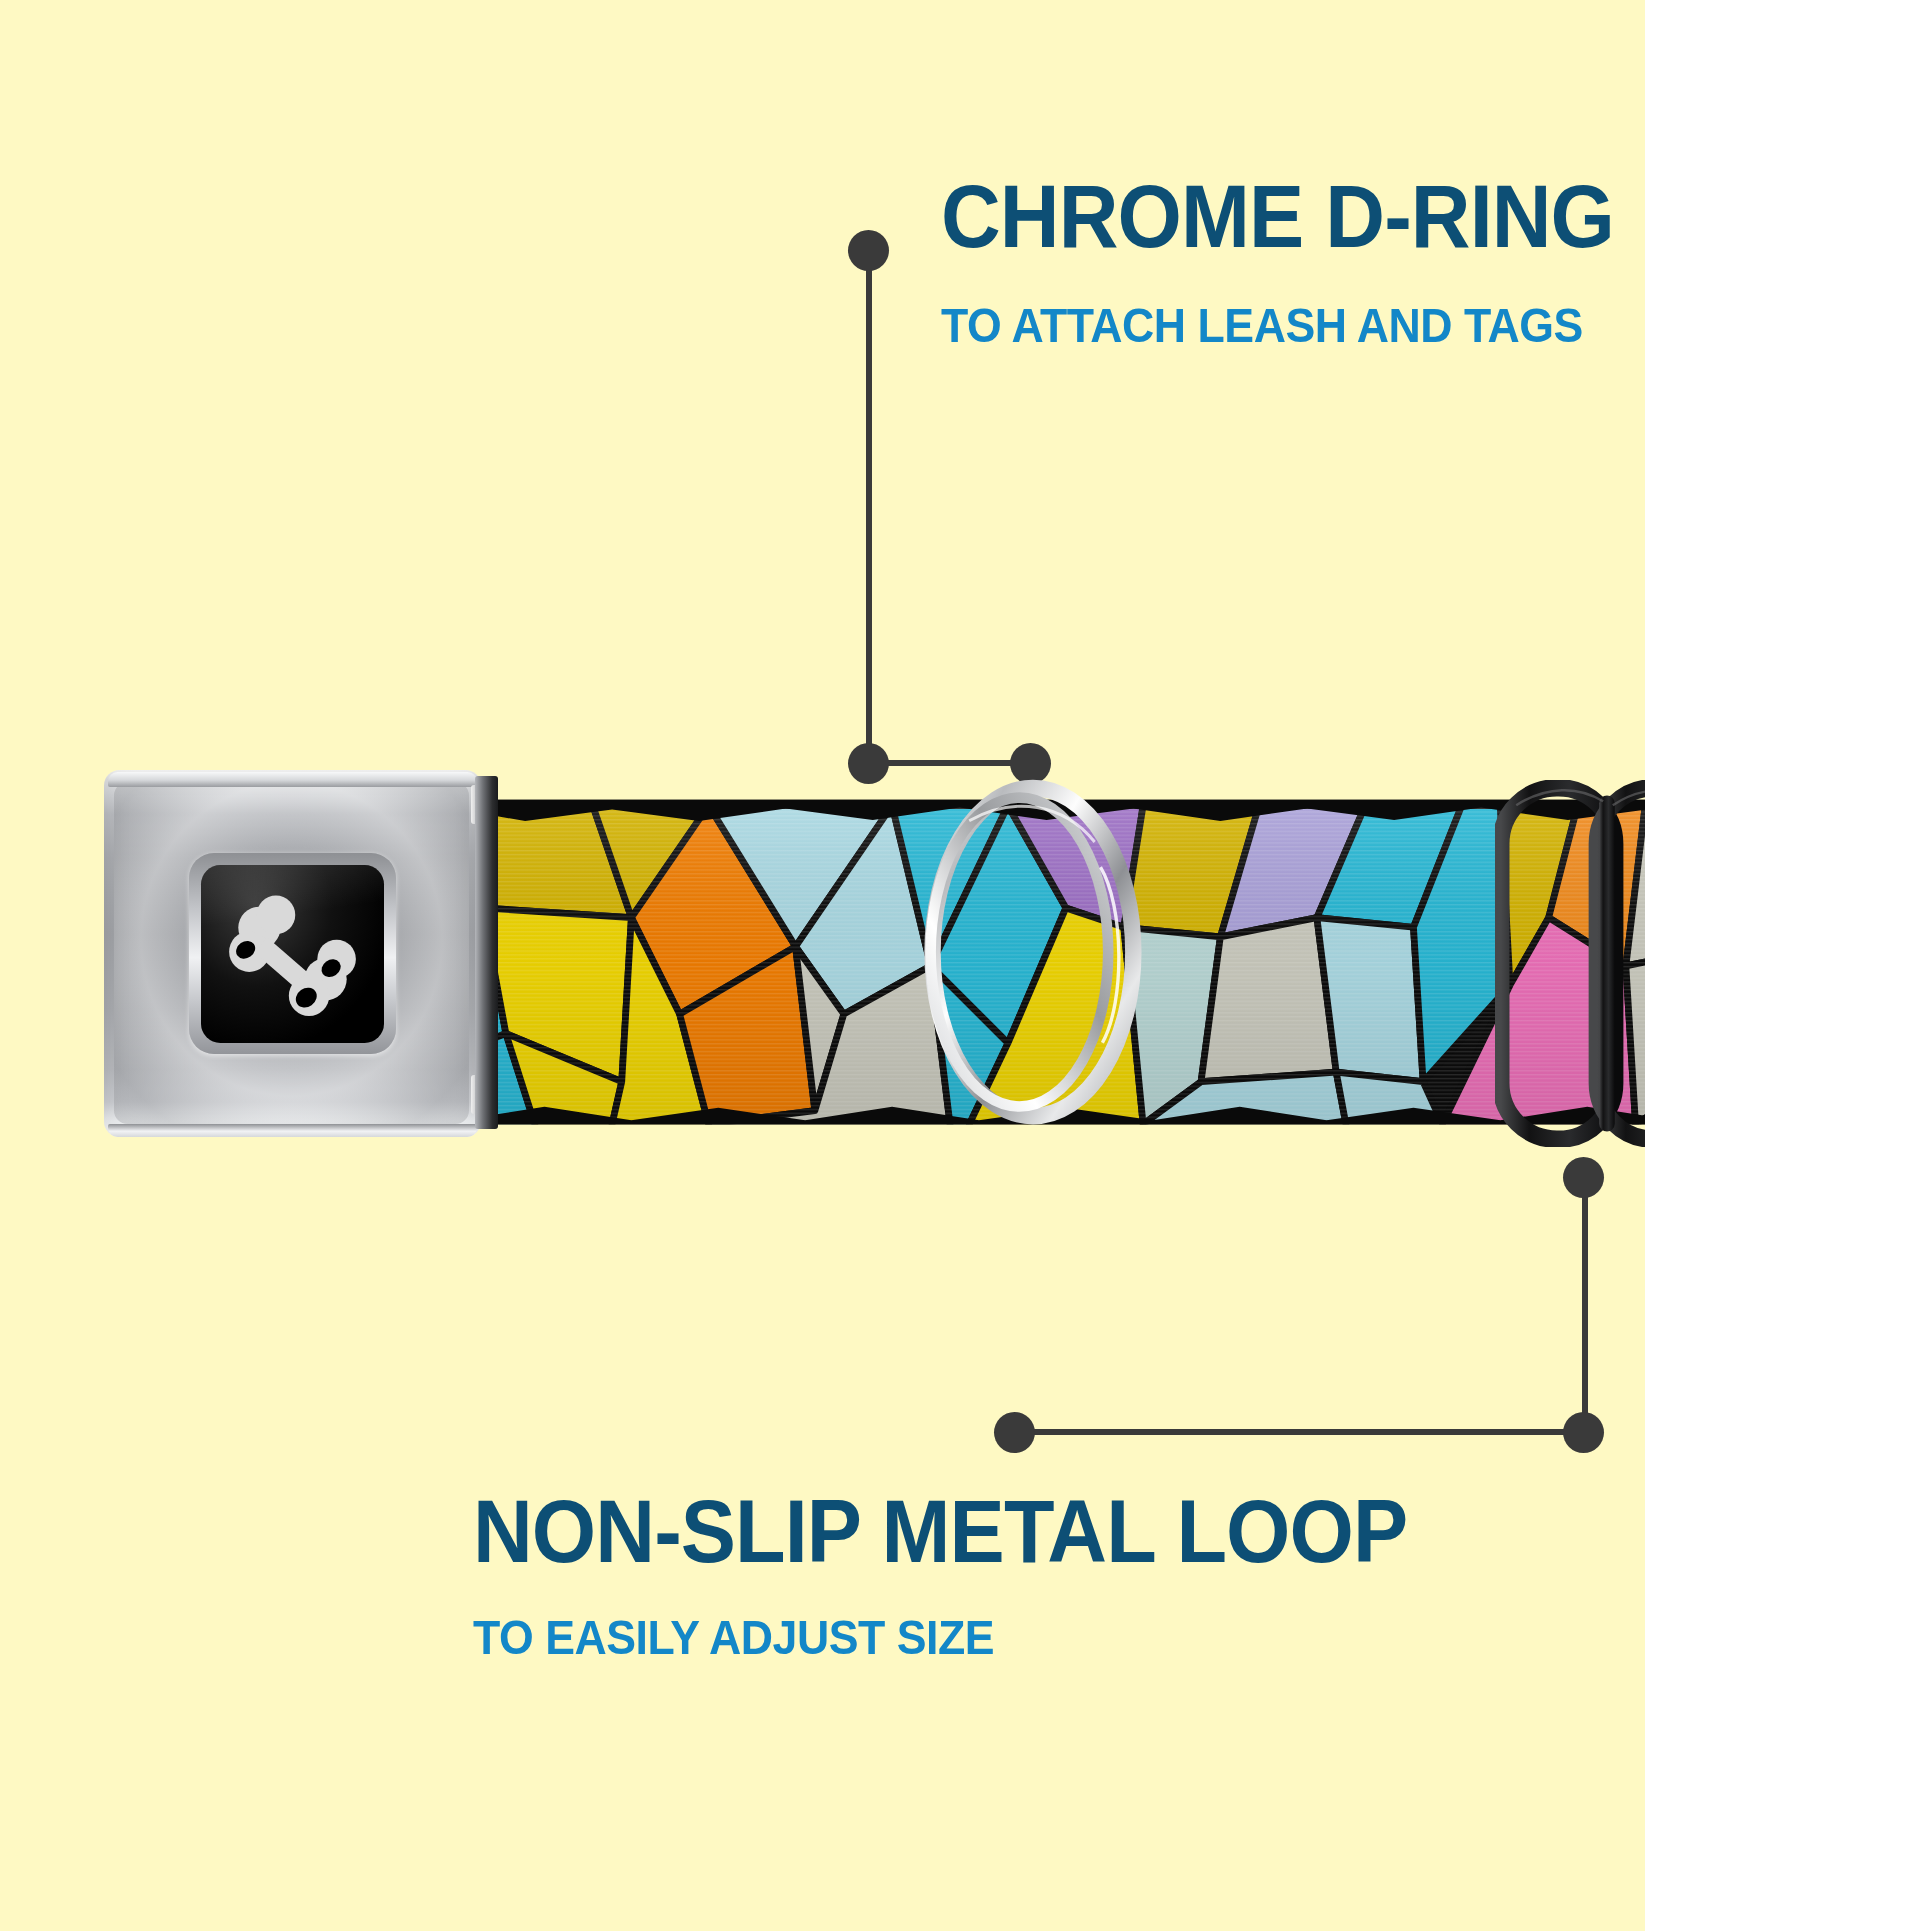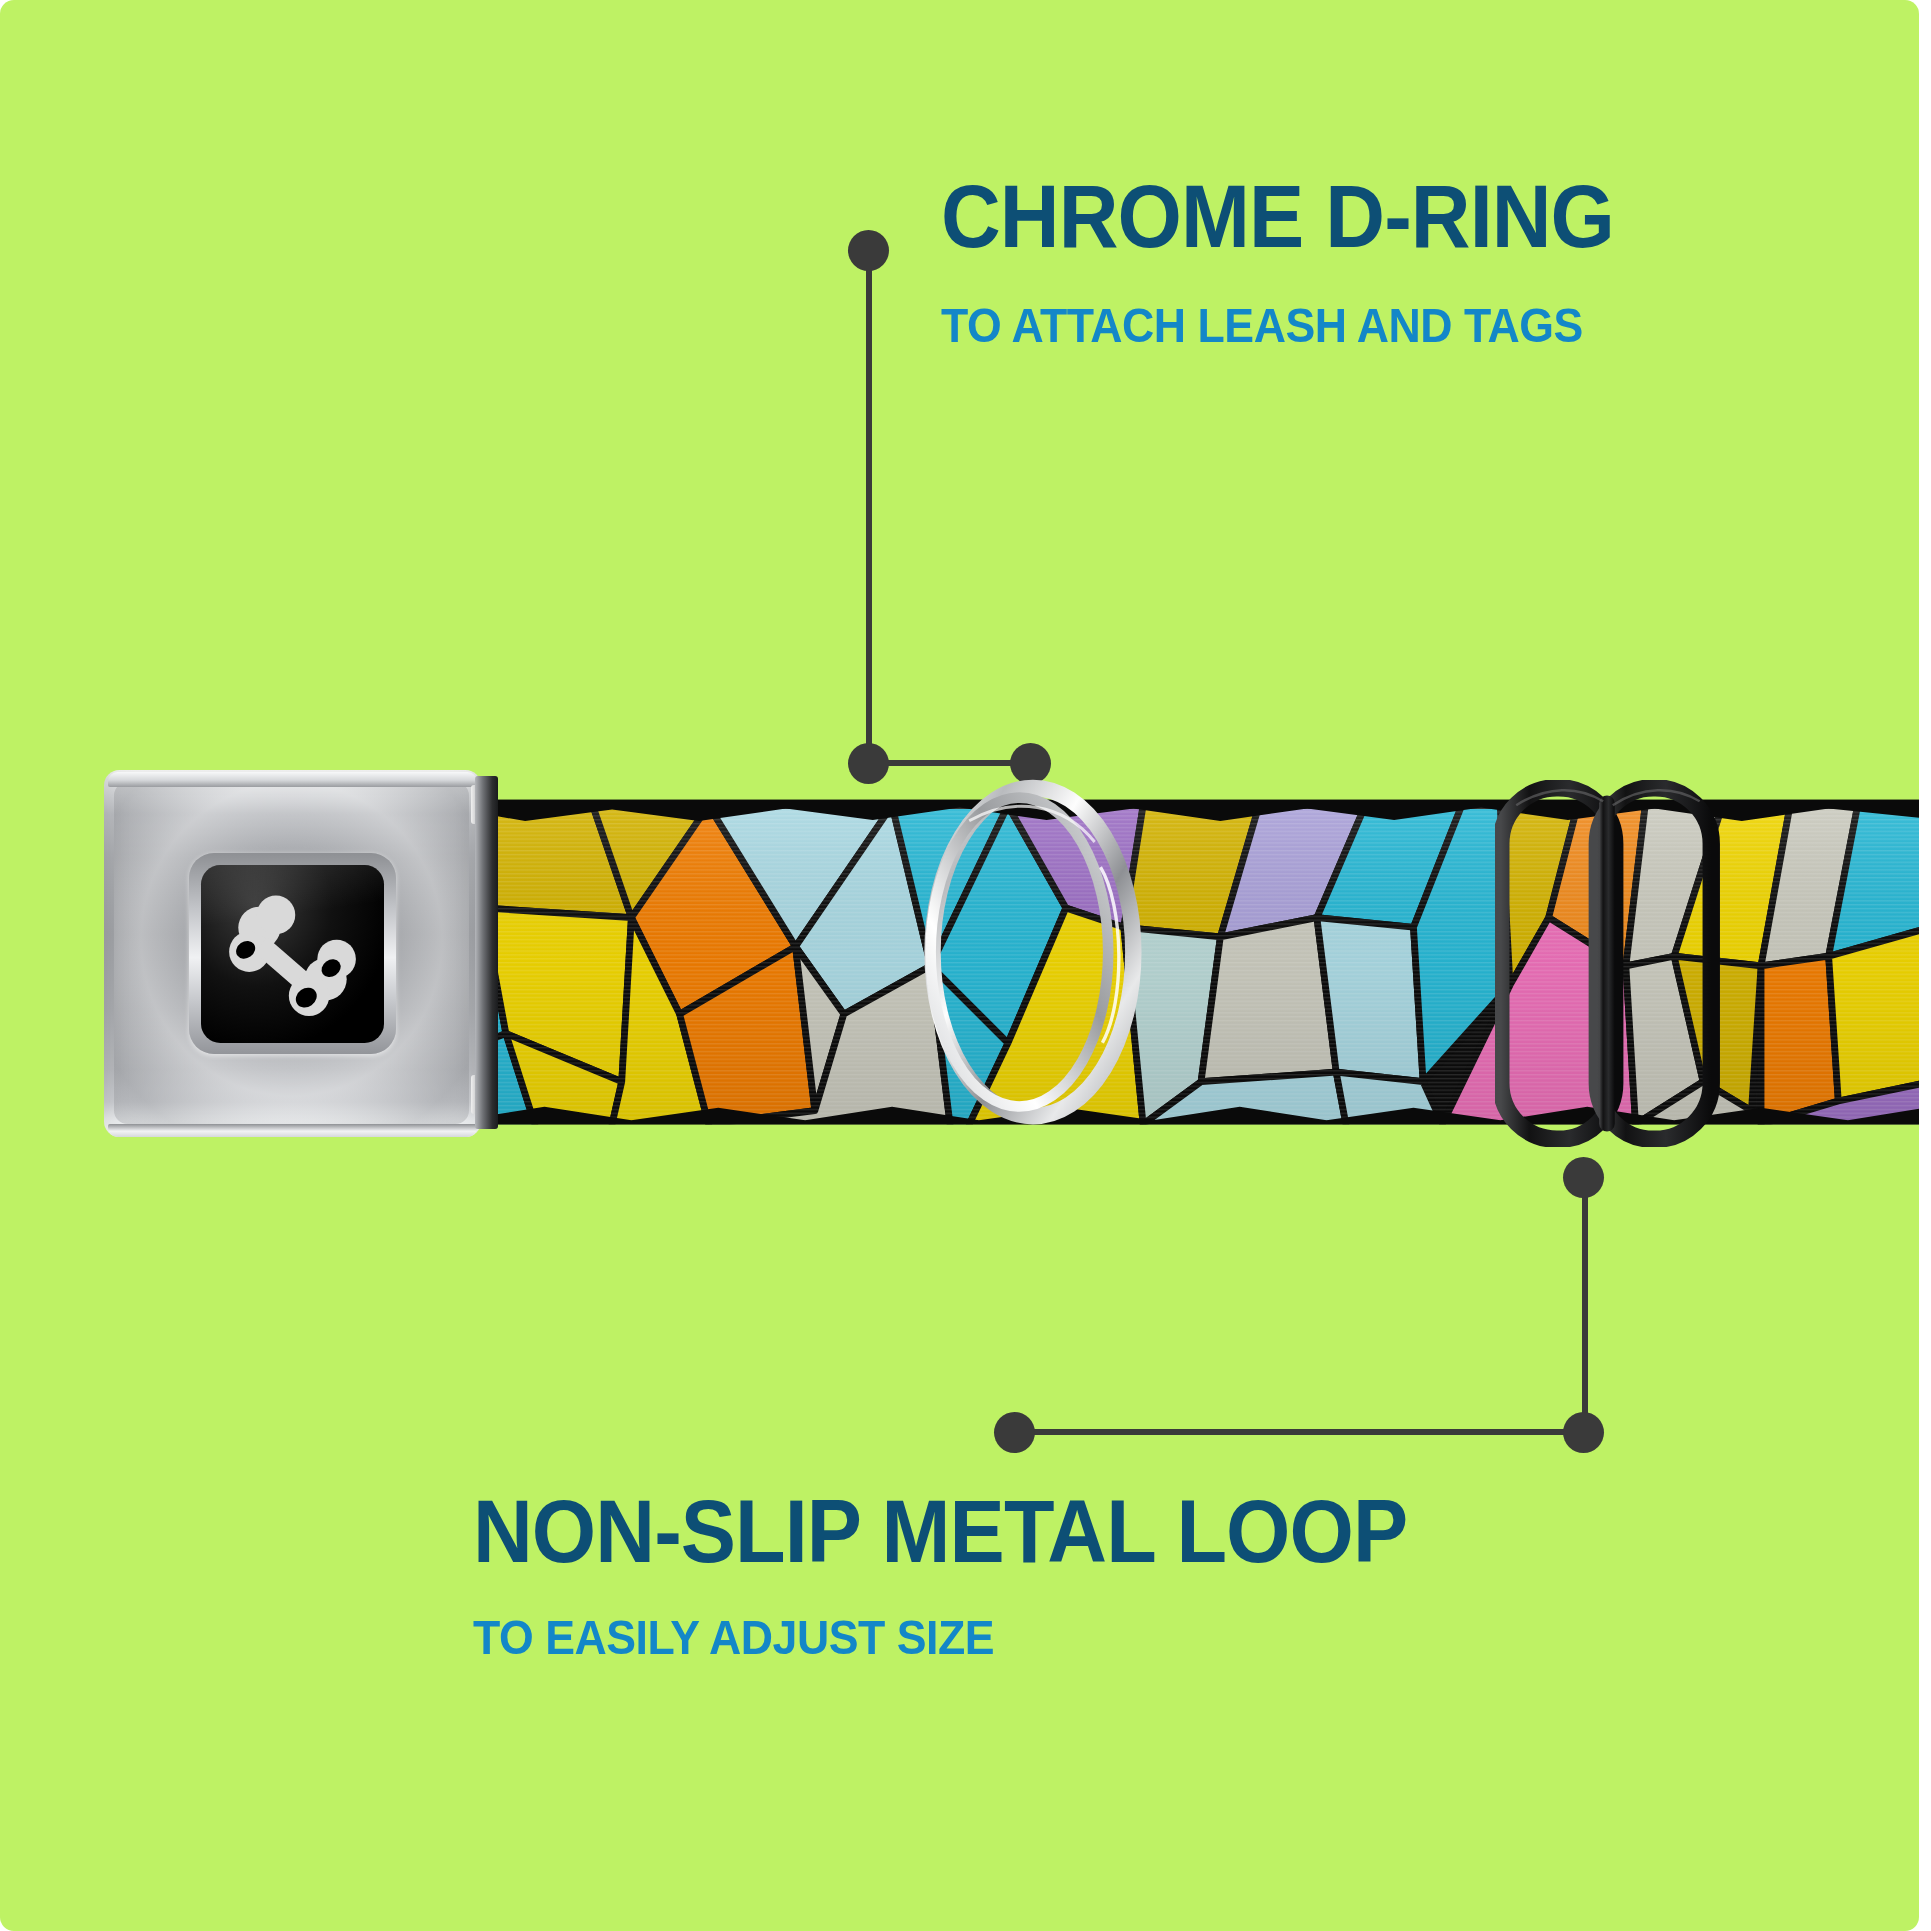--- a/index.html
+++ b/index.html
@@ -2,26 +2,25 @@
 <html><head>
 <meta charset="utf-8">
 <style>
   html, body {
     margin: 0;
     padding: 0;
     background: #ffffff;
   }
   #stage {
     position: relative;
-    width: 1919px;
+    width: 1645px;
     height: 1931px;
-    background: #bef264;
+    background: #fef9c3;
     overflow: hidden;
     font-family: "Liberation Sans", sans-serif;
-    border-radius: 14px;
   }
 
   
   .callout-title {
     position: absolute;
     font-family: "Liberation Sans", sans-serif;
     font-weight: bold;
     color: #0d4f75;
     letter-spacing: -1px;
     white-space: nowrap;

